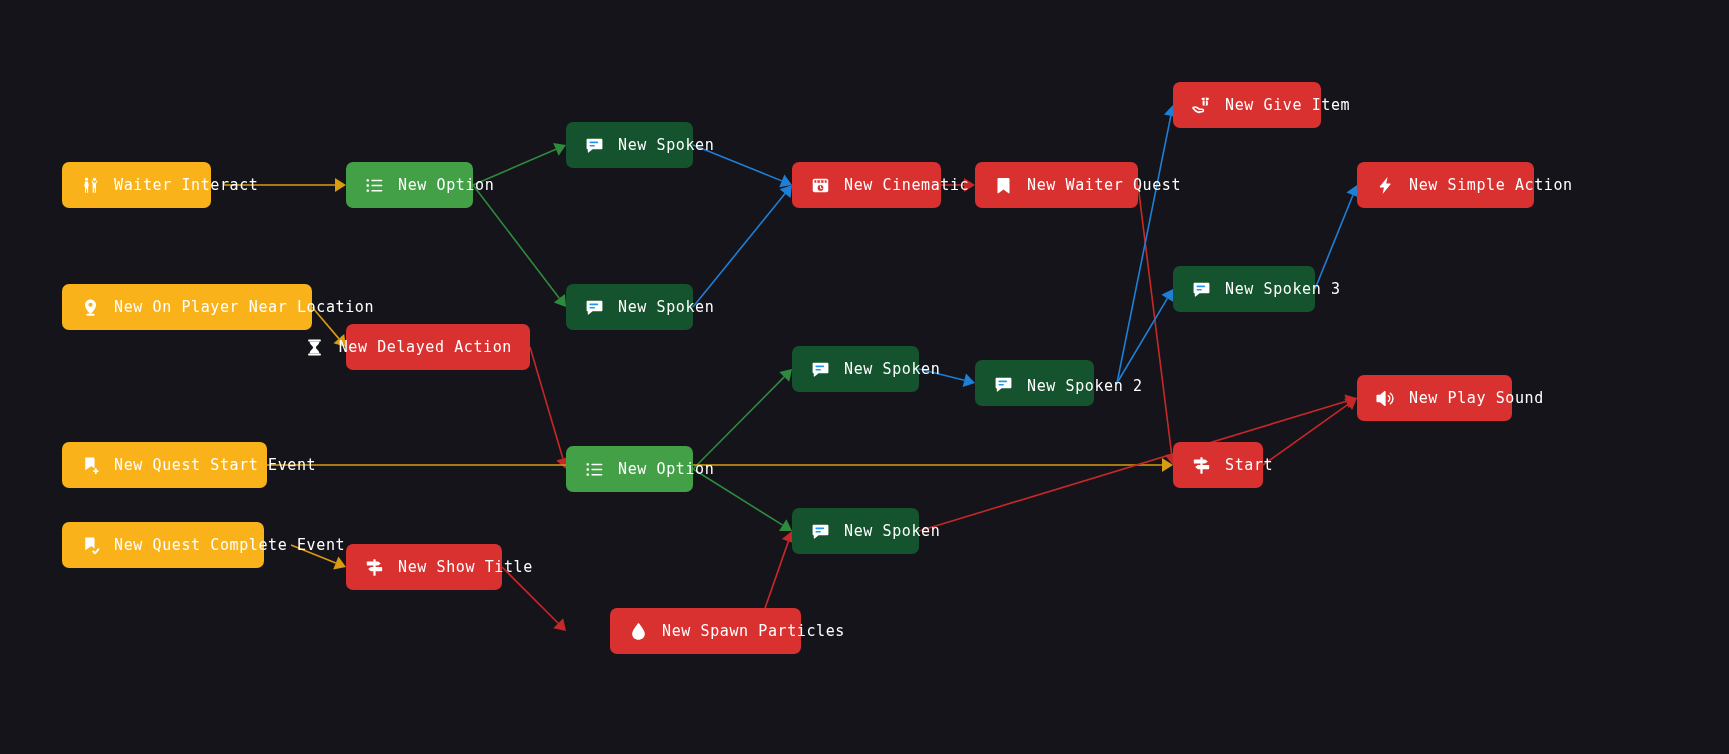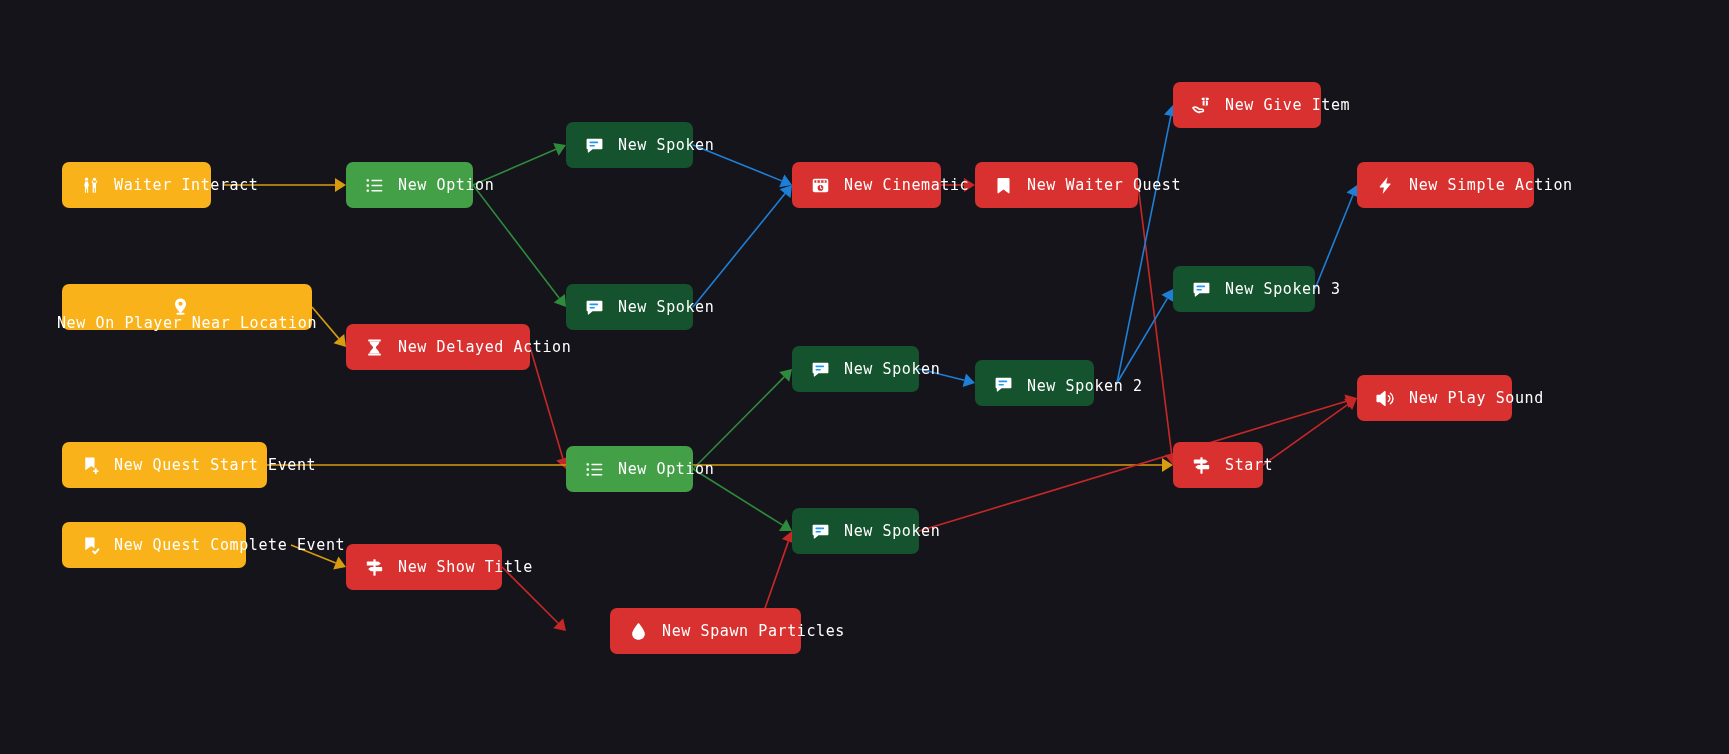--- a/index.html
+++ b/index.html
@@ -225,31 +225,31 @@
       <div class="node n-blue" style="left: 1173px; top: 266px; width: 142px;">
         <span class="ico">
           <svg width="19" height="19" viewBox="0 0 24 24" fill="#fff">
             <path d="M3.4 3.6h17.2c.8 0 1.4.6 1.4 1.4v10.4c0 .8-.6 1.4-1.4 1.4H9.6l-5 4.1c-.5.4-1.1 0-1.1-.6v-3.5h-.1c-.8 0-1.4-.6-1.4-1.4V5c0-.8.6-1.4 1.4-1.4z"></path>
             <rect x="5.6" y="7.1" width="11" height="2.1" rx="1" fill="#2196f3"></rect>
             <rect x="5.6" y="11.3" width="7" height="2.1" rx="1" fill="#2196f3"></rect>
           </svg>
         </span>
         <span class="lbl">New Spoken 3</span>
       </div>
-      <div class="node n-yellow" style="left: 62px; top: 284px; width: 250px; flex-direction: column;">
+      <div class="node n-yellow" style="left: 62px; top: 284px; width: 250px;">
         <span class="ico">
           <svg width="19" height="19" viewBox="0 0 24 24" fill="#fff">
             <path d="M12 1.8c-3.9 0-7 3.1-7 7 0 4.3 5.4 10 6.4 11 .3.3.9.3 1.2 0 1-1 6.4-6.7 6.4-11 0-3.9-3.1-7-7-7z"></path>
             <circle cx="12" cy="8.6" r="2.6" fill="#f9b21a"></circle>
             <ellipse cx="12" cy="21" rx="5.4" ry="1.5"></ellipse>
           </svg>
         </span>
         <span class="lbl">New On Player Near Location</span>
       </div>
-      <div class="node n-red" style="left: 346px; top: 324px; width: 184px;">
+      <div class="node n-red" style="left: 346px; top: 324px; width: 184px; justify-content: flex-end;">
         <span class="ico">
           <svg width="19" height="19" viewBox="0 0 24 24" fill="#fff">
             <rect x="4" y="1.8" width="16" height="2.6" rx="0.8"></rect>
             <rect x="4" y="19.6" width="16" height="2.6" rx="0.8"></rect>
             <path d="M5.8 4.4h12.4c0 4-4.4 5.6-4.4 7.6s4.4 3.6 4.4 7.6H5.8c0-4 4.4-5.6 4.4-7.6S5.8 8.4 5.8 4.4z"></path>
           </svg>
         </span>
         <span class="lbl">New Delayed Action</span>
       </div>
       <div class="node n-blue" style="left: 792px; top: 346px; width: 127px;">
@@ -310,21 +310,21 @@
       <div class="node n-red" style="left: 1173px; top: 442px; width: 90px;">
         <span class="ico">
           <svg width="19" height="19" viewBox="0 0 24 24" fill="#fff">
             <rect x="10.6" y="1.6" width="2.8" height="20.8" rx="0.6"></rect>
             <path d="M3.2 4.4h13.4l3.4 2.6-3.4 2.6H3.2c-.5 0-.9-.4-.9-.9V5.3c0-.5.4-.9.9-.9z"></path>
             <path d="M20.8 11.4H7.4L4 14l3.4 2.6h13.4c.5 0 .9-.4.9-.9v-3.4c0-.5-.4-.9-.9-.9z"></path>
           </svg>
         </span>
         <span class="lbl">Start</span>
       </div>
-      <div class="node n-yellow" style="left: 62px; top: 522px; width: 184px;">
+      <div class="node n-yellow" style="left: 62px; top: 522px; width: 202px;">
         <span class="ico">
           <svg width="19" height="19" viewBox="0 0 24 24" fill="#fff">
             <path d="M5.4 1.8h10.2c.8 0 1.5.7 1.5 1.5v12.4l-3.4-2.4c-.4-.3-1-.3-1.4 0L5.4 18V1.8z"></path>
             <rect x="1.6" y="3.4" width="2.4" height="2" fill="#f9b21a"></rect>
             <rect x="1.6" y="7.4" width="2.4" height="2" fill="#f9b21a"></rect>
             <rect x="1.6" y="11.4" width="2.4" height="2" fill="#f9b21a"></rect>
             <path d="M15.4 19.4l2.2 2.4 4.4-5" stroke="#fff" stroke-width="2.4" fill="none" stroke-linecap="round" stroke-linejoin="round"></path>
           </svg>
         </span>
         <span class="lbl">New Quest Complete Event</span>

